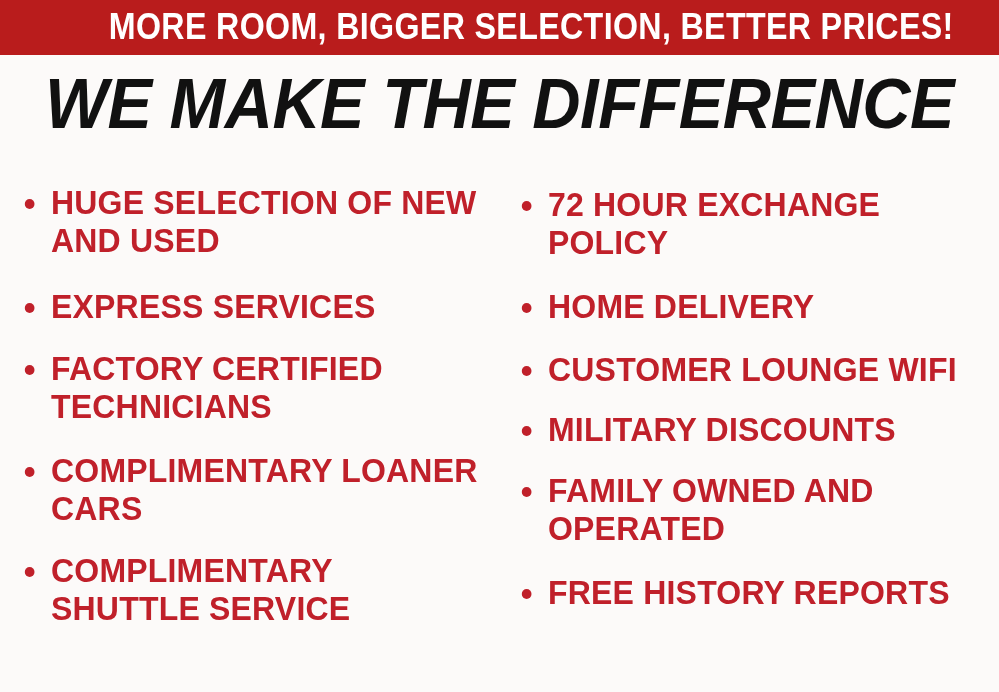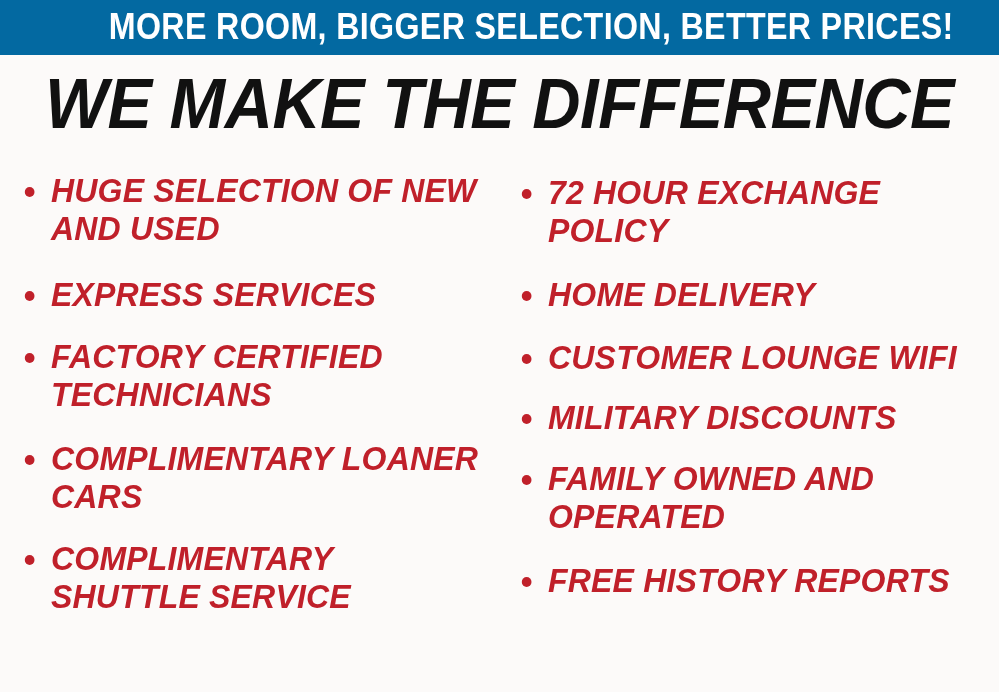--- a/index.html
+++ b/index.html
@@ -15,21 +15,21 @@
     position: relative;
   }
 
   
   .banner {
     position: absolute;
     left: 0;
     top: 0;
     width: 999px;
     height: 55px;
-    background: #0369a1;
+    background: #b91c1c;
     overflow: hidden;
   }
   .banner-text {
     position: absolute;
     left: 50px;
     top: 7px;
     width: 905px;
     text-align: center;
     color: #ffffff;
     font-family: "Liberation Sans Narrow", "Liberation Sans", sans-serif;
@@ -64,22 +64,21 @@
   
   .columns {
     position: absolute;
     left: 0;
     top: 160px;
     width: 999px;
     height: 532px;
   }
   .column {
     position: absolute;
-    top: 4px;
-    font-style: italic;
+    top: 16px;
   }
   .column-left  { left: 18px;  width: 480px; }
   .column-right { left: 515px; width: 484px; }
 
   .bullet-item {
     position: relative;
     display: block;
     padding-left: 34px;
     margin: 0 0 14px 0;
     color: #c0202a;

